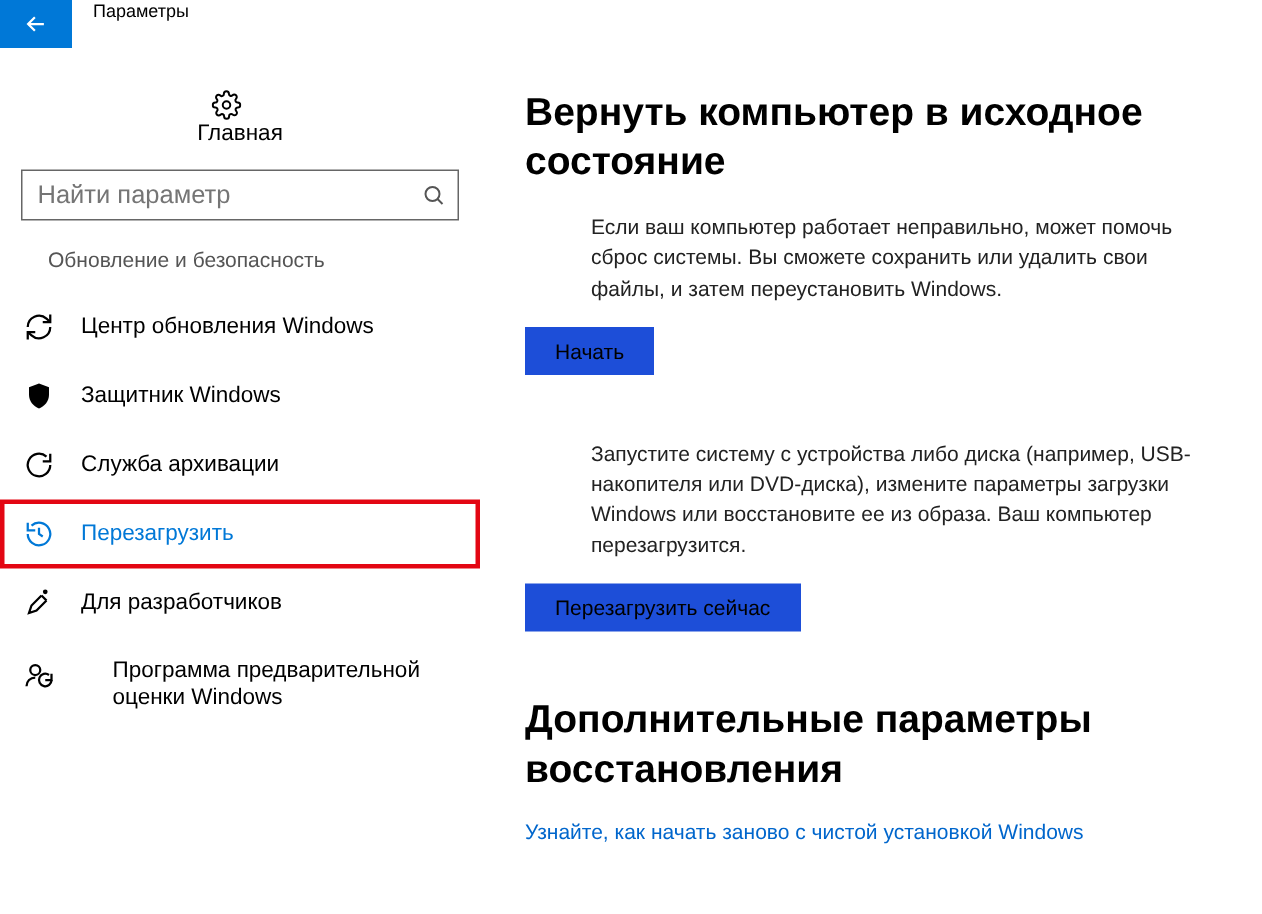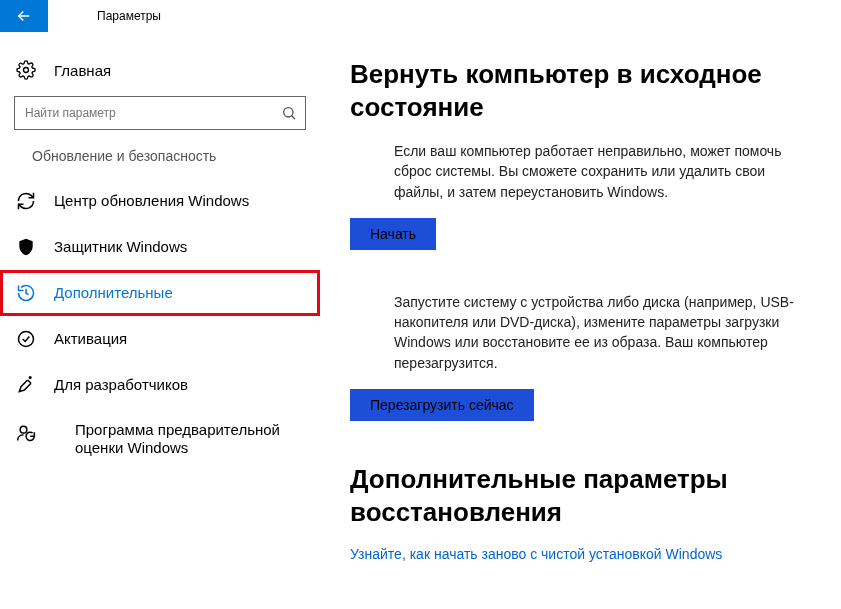--- a/index.html
+++ b/index.html
@@ -8,22 +8,20 @@
     font-size: 14px;
     color: #000;
     background: #fff;
     width: 841px;
     height: 609px;
     overflow: hidden;
   }
   .titlebar {
     height: 32px;
     display: flex;
-    align-items: center;
-    gap: 35px;
   }
   .back-btn {
     width: 48px;
     height: 32px;
     background: #0078d7;
     display: flex;
     align-items: center;
     justify-content: center;
     color: #fff;
   }
@@ -37,20 +35,21 @@
     height: calc(609px - 32px);
   }
   .sidebar {
     width: 320px;
     padding-top: 20px;
   }
   .home-row {
     display: flex;
     align-items: center;
     padding: 8px 16px 16px 16px;
+    flex-direction: column;
   }
   .nav-icon {
     width: 20px;
     height: 20px;
     display: flex;
     align-items: center;
     justify-content: center;
     margin-right: 18px;
     color: #000;
   }
@@ -64,21 +63,21 @@
     border: 1px solid #666;
     height: 34px;
     display: flex;
     align-items: center;
     padding: 0 8px 0 10px;
   }
   .search-input {
     flex: 1;
     border: none;
     outline: none;
-    font-size: 12px;
+    font-size: 17px;
     color: #666;
     background: transparent;
   }
   .section-header {
     font-size: 14px;
     color: #555;
     padding: 0 16px 14px 32px;
   }
   .nav-item {
     display: flex;
@@ -190,41 +189,41 @@
 
     <div class="nav-item">
       <span class="nav-icon">
         <svg width="20" height="20" viewBox="0 0 24 24" fill="currentColor">
             <path d="M12 2l8 3v6c0 5-3.4 9.3-8 11-4.6-1.7-8-6-8-11V5l8-3z"></path>
           </svg>
       </span>
       <span class="label">Защитник Windows</span>
     </div>
 
+    <div class="nav-item">
+      <span class="nav-icon">
+        <svg width="20" height="20" viewBox="0 0 24 24" fill="none" stroke="currentColor" stroke-width="1.8">
+            <path d="M21 12a9 9 0 1 1-3-6.7"></path>
+            <path d="M21 3v6h-6"></path>
+          </svg>
+      </span>
+      <span class="label">Служба архивации</span>
+    </div>
 
     <div class="nav-item selected">
       <span class="nav-icon">
         <svg width="20" height="20" viewBox="0 0 24 24" fill="none" stroke="currentColor" stroke-width="1.8">
             <path d="M3 12a9 9 0 1 0 3-6.7"></path>
             <path d="M3 3v6h6"></path>
             <path d="M12 7v5l3 2"></path>
           </svg>
       </span>
-      <span class="label">Дополнительные</span>
-    </div>
-
-    <div class="nav-item">
-      <span class="nav-icon">
-        <svg width="20" height="20" viewBox="0 0 24 24" fill="none" stroke="currentColor" stroke-width="1.8">
-            <circle cx="12" cy="12" r="9"></circle>
-            <path d="M8 12l3 3 5-6"></path>
-          </svg>
-      </span>
-      <span class="label">Активация</span>
-    </div>
+      <span class="label">Перезагрузить</span>
+    </div>
+
 
     <div class="nav-item">
       <span class="nav-icon">
         <svg width="20" height="20" viewBox="0 0 24 24" fill="none" stroke="currentColor" stroke-width="1.8">
             <path d="M14 6l-8 8-2 6 6-2 8-8"></path>
             <path d="M14 6l4 4"></path>
             <circle cx="17" cy="3" r="1"></circle>
           </svg>
       </span>
       <span class="label">Для разработчиков</span>

